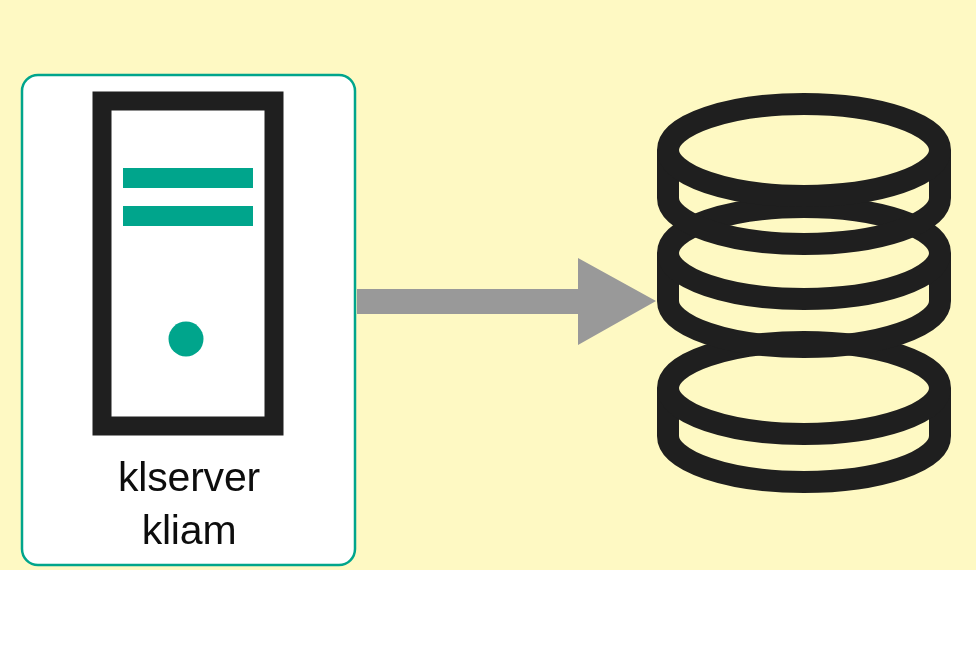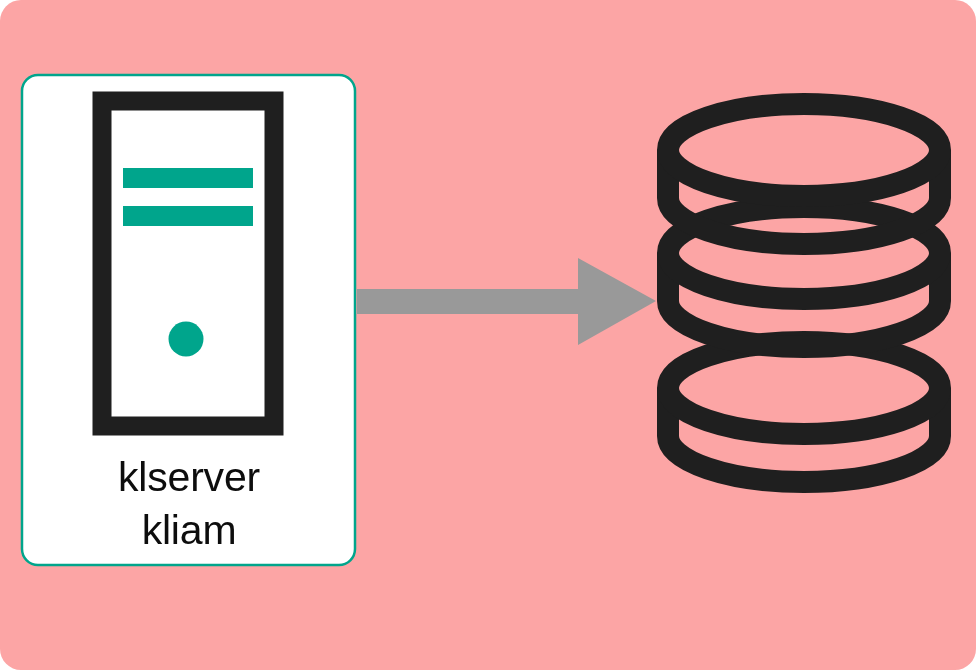--- a/index.html
+++ b/index.html
@@ -8,24 +8,23 @@
     padding: 0;
     background: #ffffff;
   }
   body {
     font-family: "Liberation Sans", sans-serif;
     -webkit-font-smoothing: antialiased;
   }
   #canvas {
     position: relative;
     width: 976px;
-    height: 670px;
-    background: #fca5a5;
+    height: 570px;
+    background: #fef9c3;
     overflow: hidden;
-    border-radius: 21px;
   }
   #diagram-svg {
     position: absolute;
     left: 0;
     top: 0;
     width: 976px;
     height: 670px;
     display: block;
   }
   .node-label {

